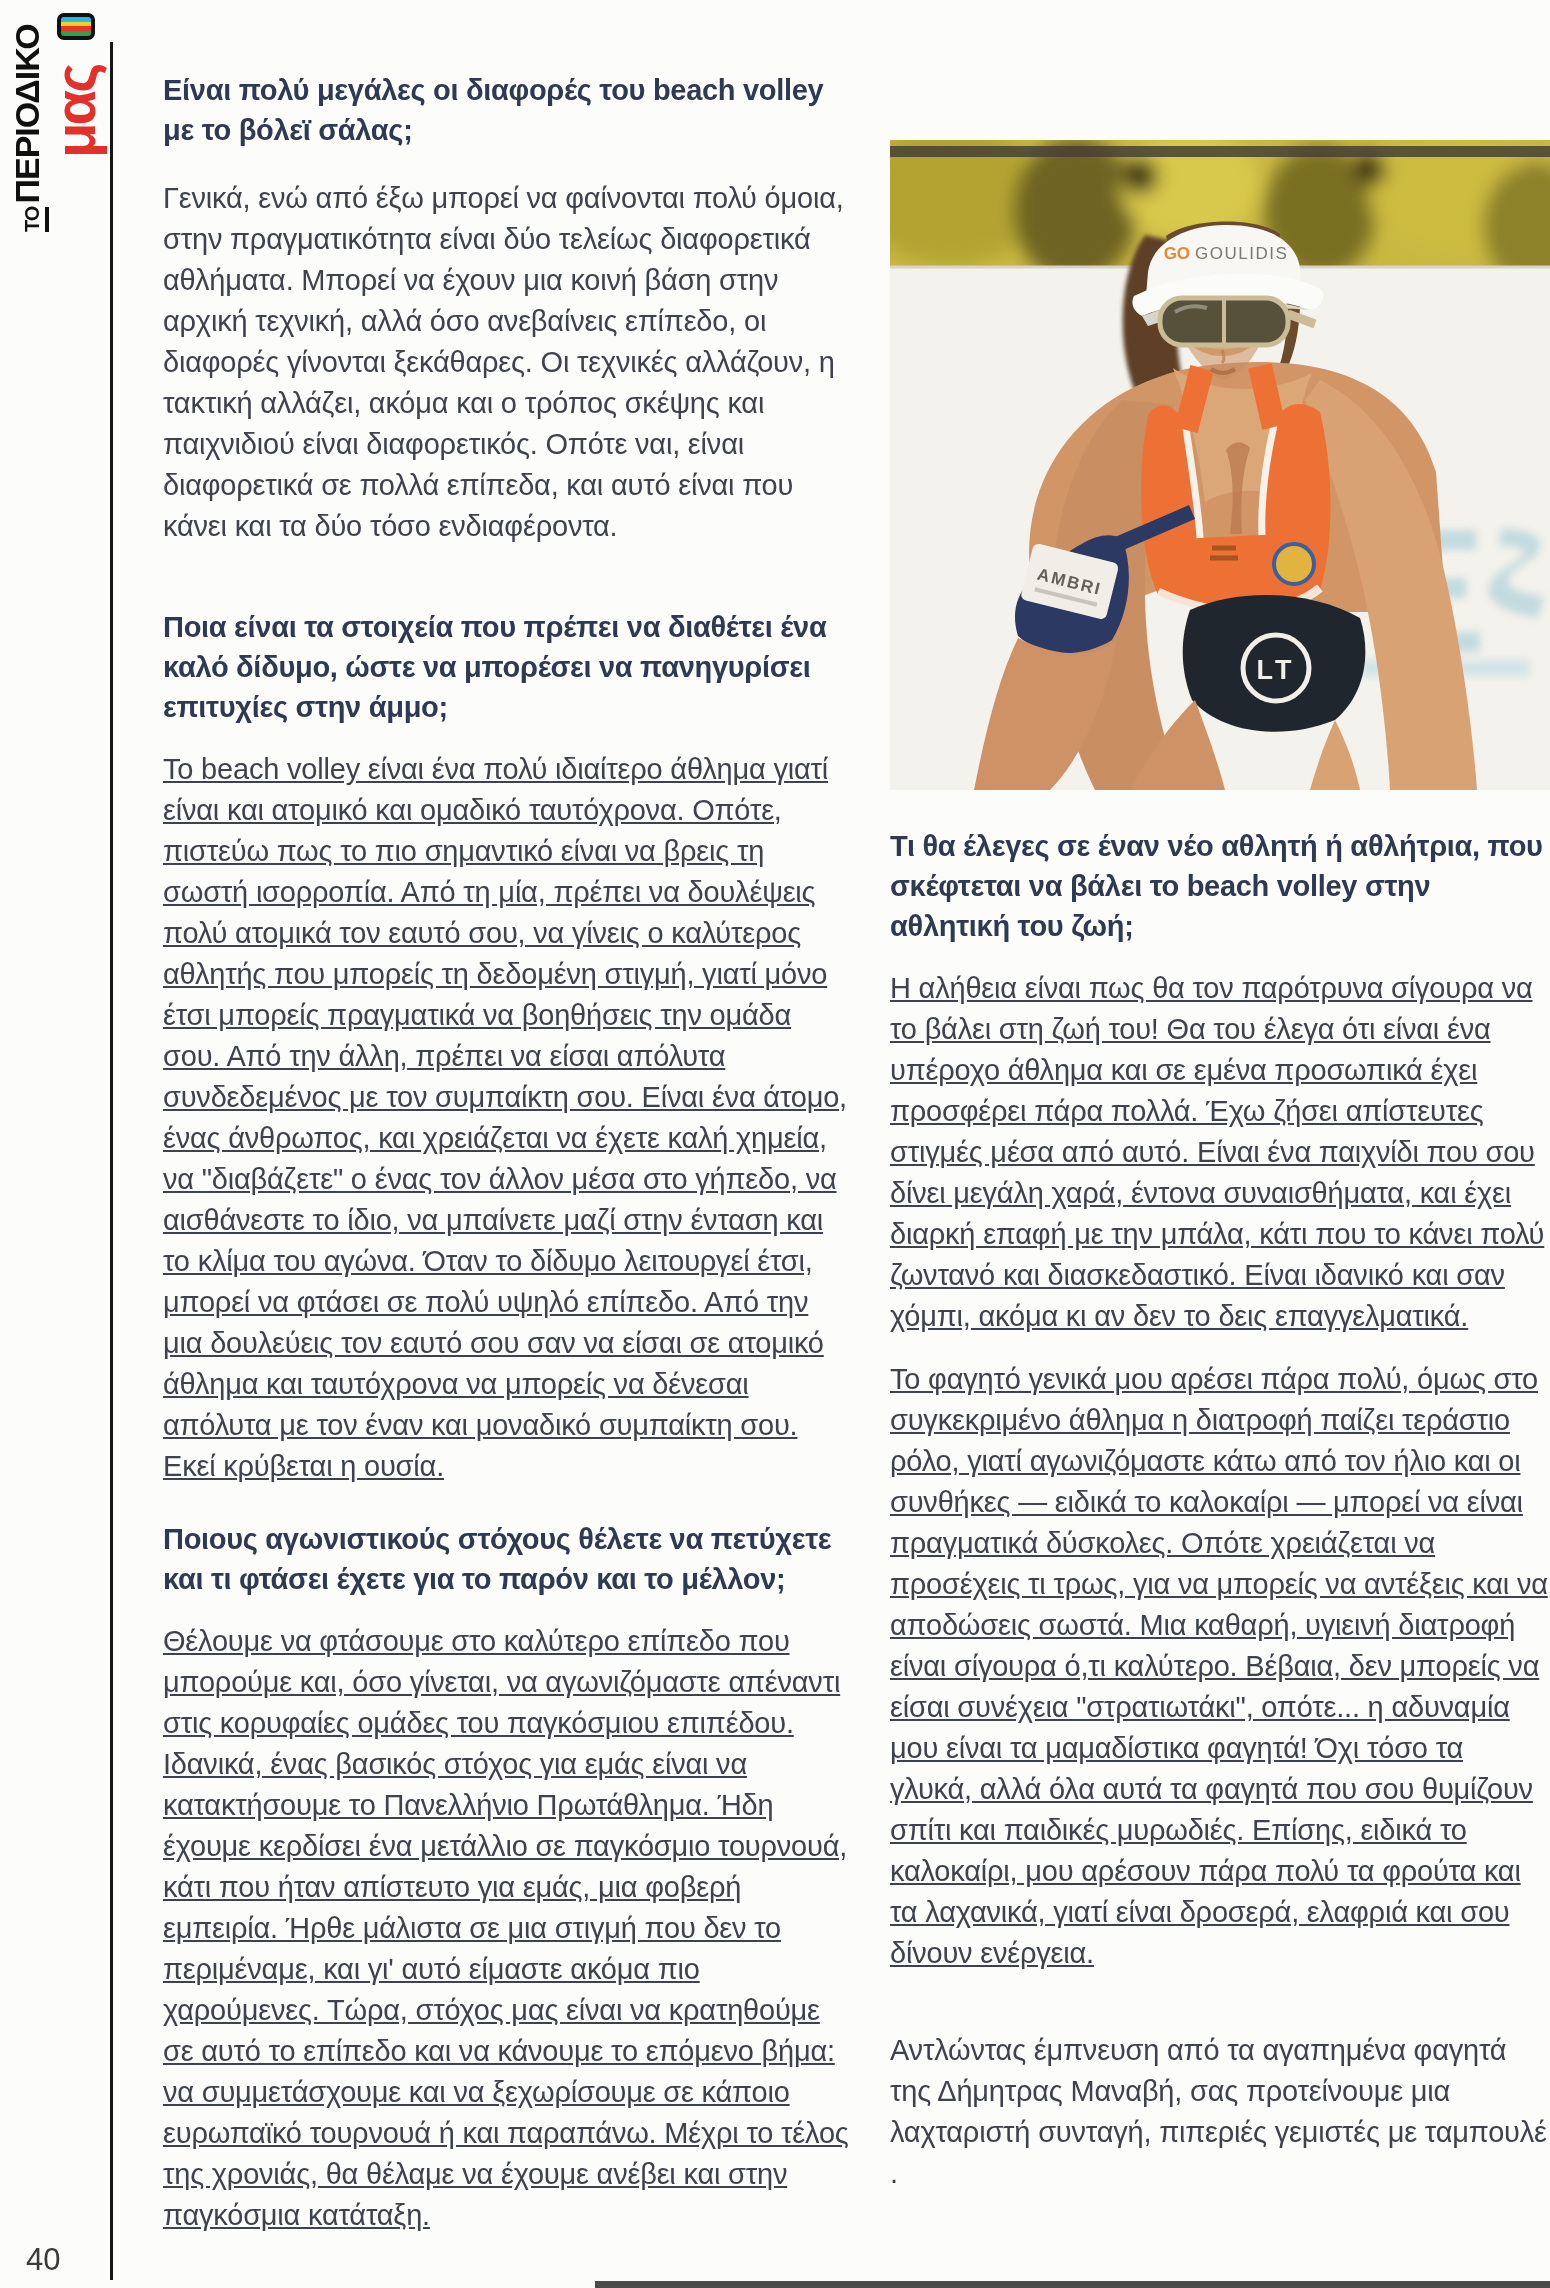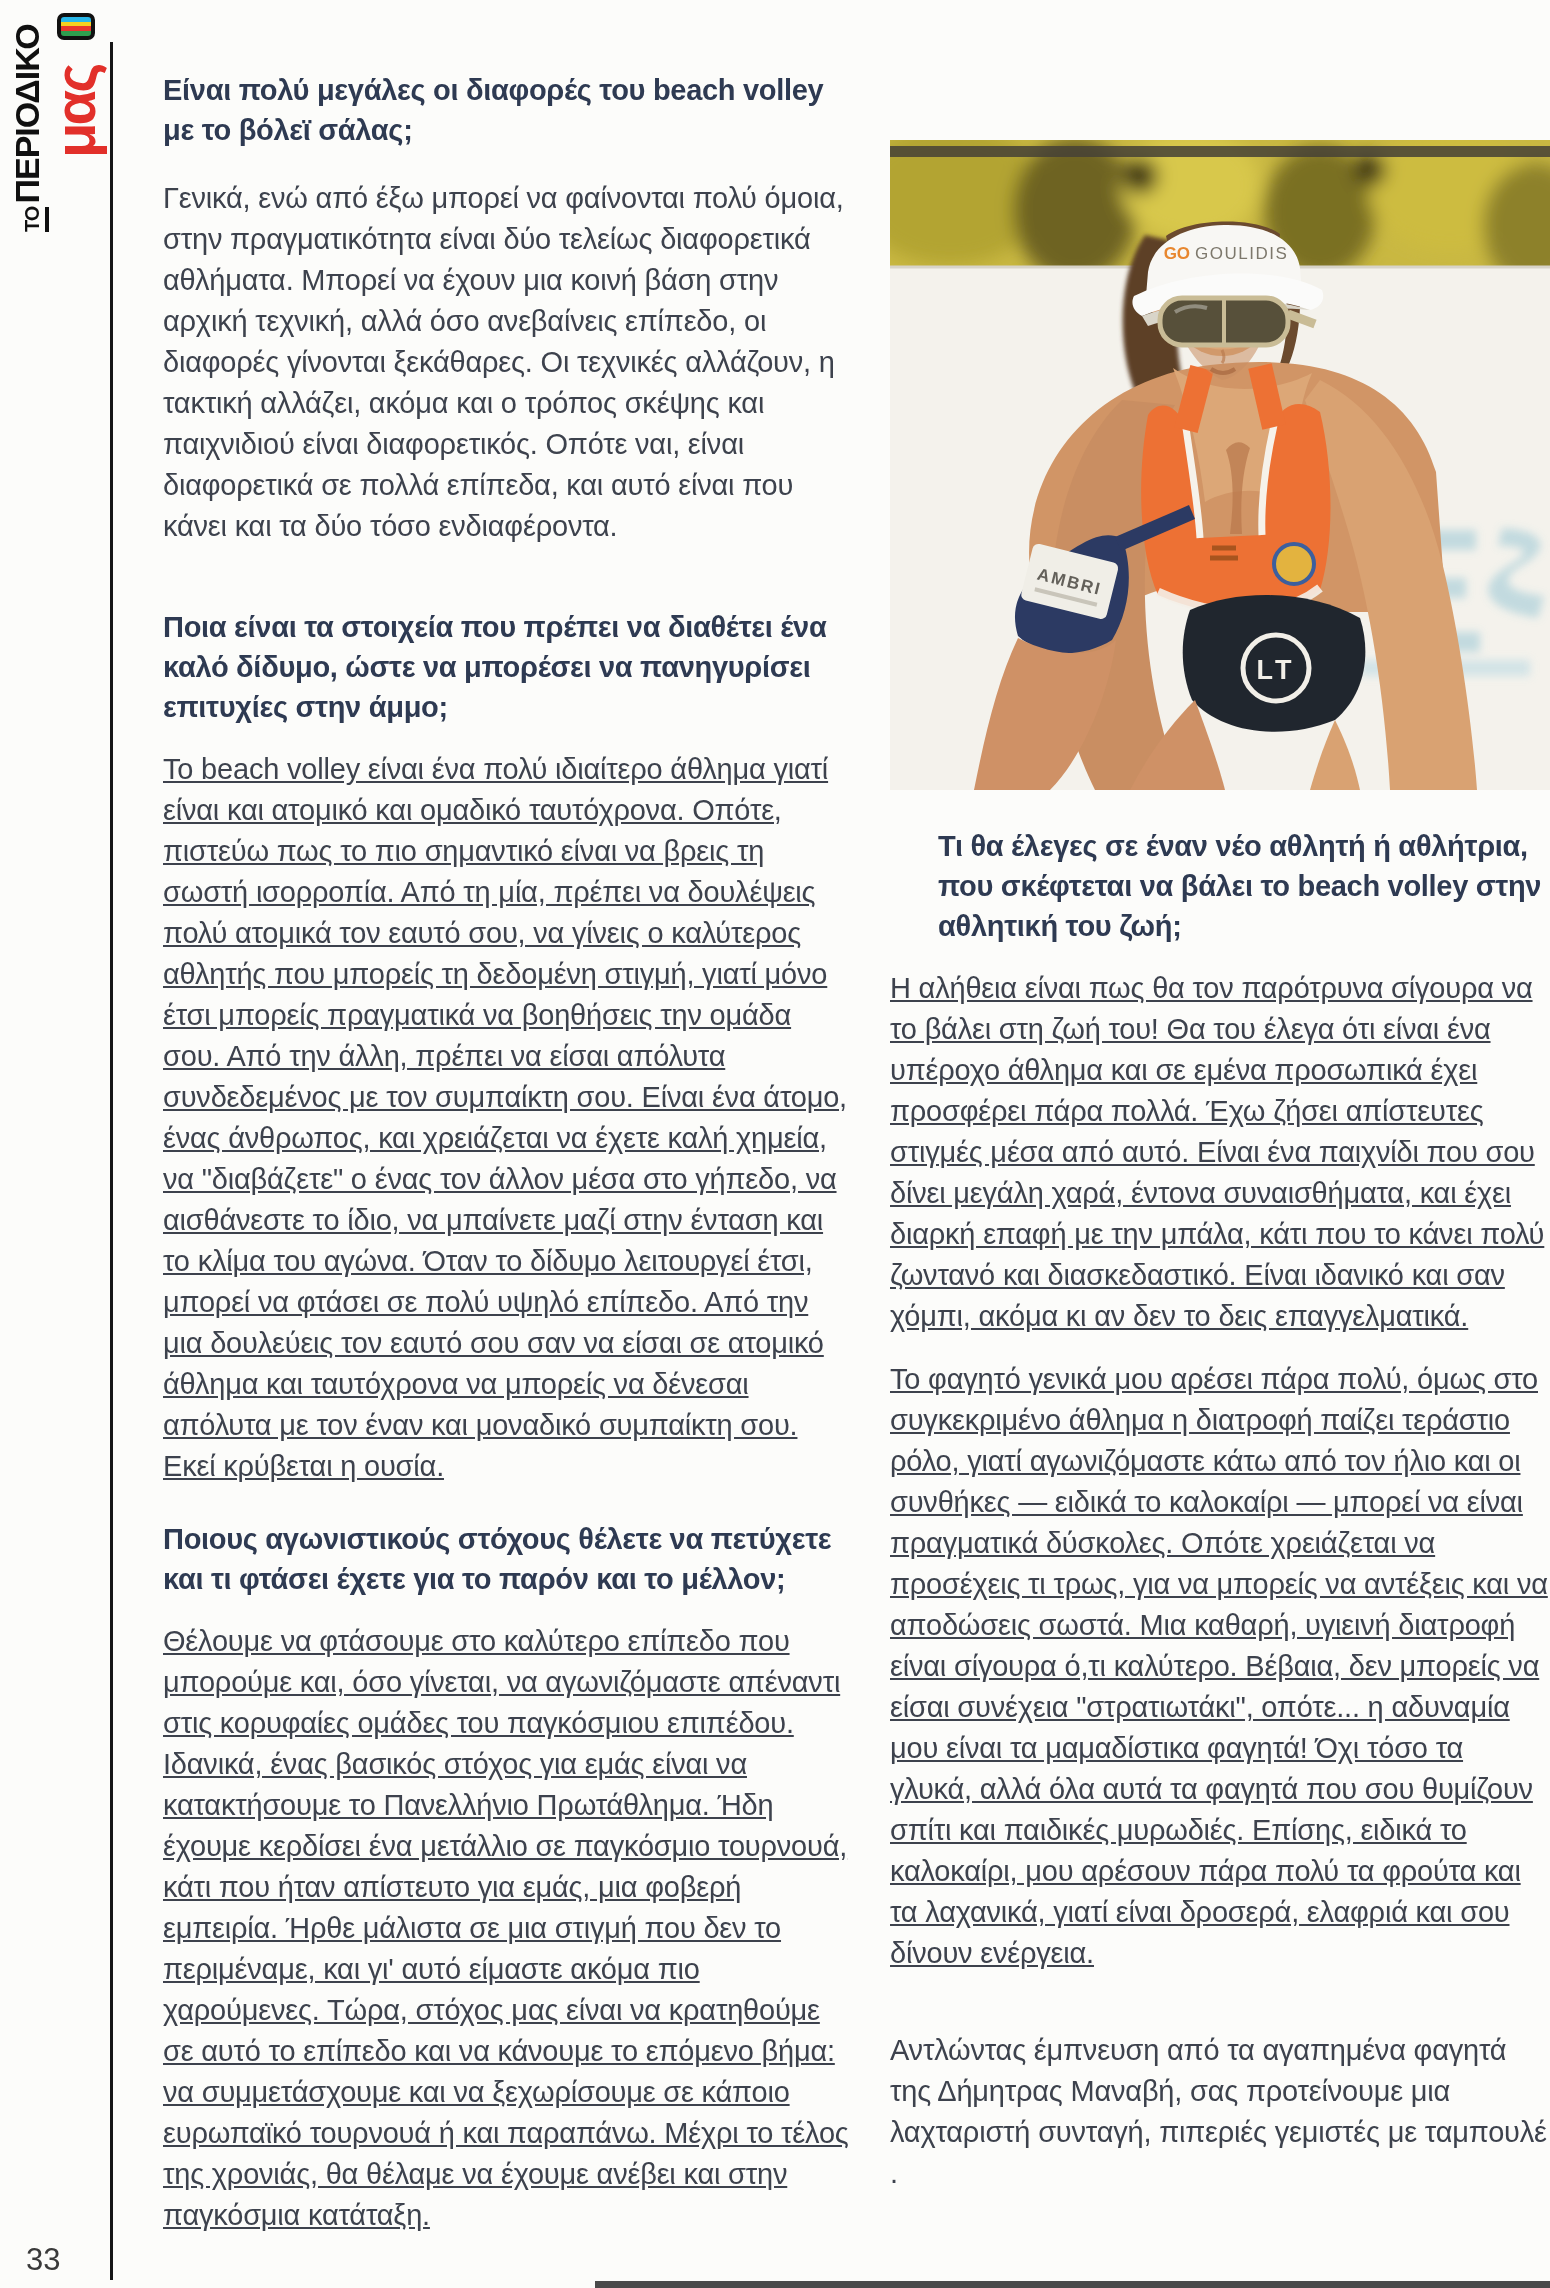--- a/index.html
+++ b/index.html
@@ -50,21 +50,21 @@
     font-size:29px;font-weight:bold;color:#2e3a52;
     line-height:40px;letter-spacing:-0.3px;margin:0;
   }
   .a{
     font-size:29px;color:#3d424d;
     line-height:41px;letter-spacing:-0.2px;margin:0;
   }
   .mt16{margin-top:28px;}
   .mt10{margin-top:22px;text-decoration:underline;}
   .mt32{margin-top:32px;}
-  .mt36{margin-top:36px;margin-left:48px;}
+  .mt36{margin-top:36px;}
   .mt56{margin-top:56px;}
   .mt60{margin-top:60px;}
   
   .photo{
     width:660px;height:650px;margin-top:140px;
     background:#f1efe9;overflow:hidden;
   }
   .photo svg{display:block;}
   
   .pagenum{
@@ -188,16 +188,16 @@
         </g>
       </svg>
     </div>
 
     <h2 class="q mt36">Τι θα έλεγες σε έναν νέο αθλητή ή αθλήτρια, που σκέφτεται να βάλει το beach volley στην αθλητική του ζωή;</h2>
     <p class="a mt10">Η αλήθεια είναι πως θα τον παρότρυνα σίγουρα να το βάλει στη ζωή του! Θα του έλεγα ότι είναι ένα υπέροχο άθλημα και σε εμένα προσωπικά έχει προσφέρει πάρα πολλά. Έχω ζήσει απίστευτες στιγμές μέσα από αυτό. Είναι ένα παιχνίδι που σου δίνει μεγάλη χαρά, έντονα συναισθήματα, και έχει διαρκή επαφή με την μπάλα, κάτι που το κάνει πολύ ζωντανό και διασκεδαστικό. Είναι ιδανικό και σαν χόμπι, ακόμα κι αν δεν το δεις επαγγελματικά.</p>
     <p class="a mt10">Το φαγητό γενικά μου αρέσει πάρα πολύ, όμως στο συγκεκριμένο άθλημα η διατροφή παίζει τεράστιο ρόλο, γιατί αγωνιζόμαστε κάτω από τον ήλιο και οι συνθήκες — ειδικά το καλοκαίρι — μπορεί να είναι πραγματικά δύσκολες. Οπότε χρειάζεται να προσέχεις τι τρως, για να μπορείς να αντέξεις και να αποδώσεις σωστά. Μια καθαρή, υγιεινή διατροφή είναι σίγουρα ό,τι καλύτερο. Βέβαια, δεν μπορείς να είσαι συνέχεια "στρατιωτάκι", οπότε... η αδυναμία μου είναι τα μαμαδίστικα φαγητά! Όχι τόσο τα γλυκά, αλλά όλα αυτά τα φαγητά που σου θυμίζουν σπίτι και παιδικές μυρωδιές. Επίσης, ειδικά το καλοκαίρι, μου αρέσουν πάρα πολύ τα φρούτα και τα λαχανικά, γιατί είναι δροσερά, ελαφριά και σου δίνουν ενέργεια.</p>
     <p class="a mt56">Αντλώντας έμπνευση από τα αγαπημένα φαγητά της Δήμητρας Μαναβή, σας προτείνουμε μια λαχταριστή συνταγή, πιπεριές γεμιστές με ταμπουλέ .</p>
   </div>
 
-  <div class="pagenum">33</div>
+  <div class="pagenum">40</div>
   <div class="bottom-bar"></div>
 
 </div>
 
 </body></html>

